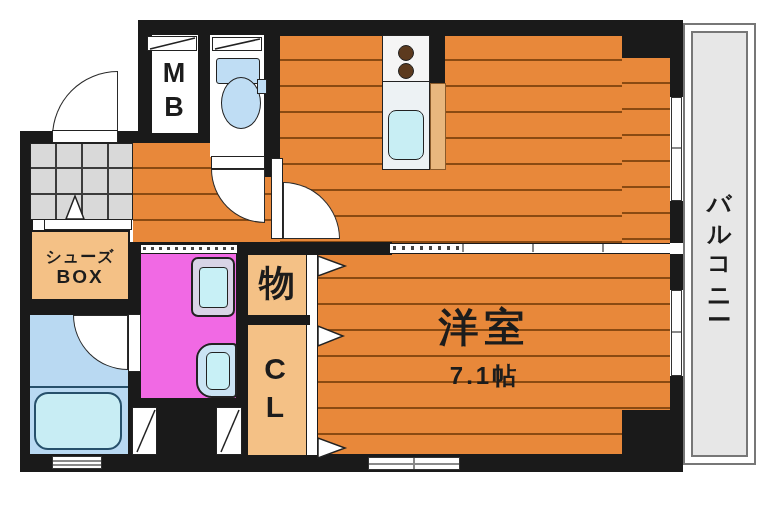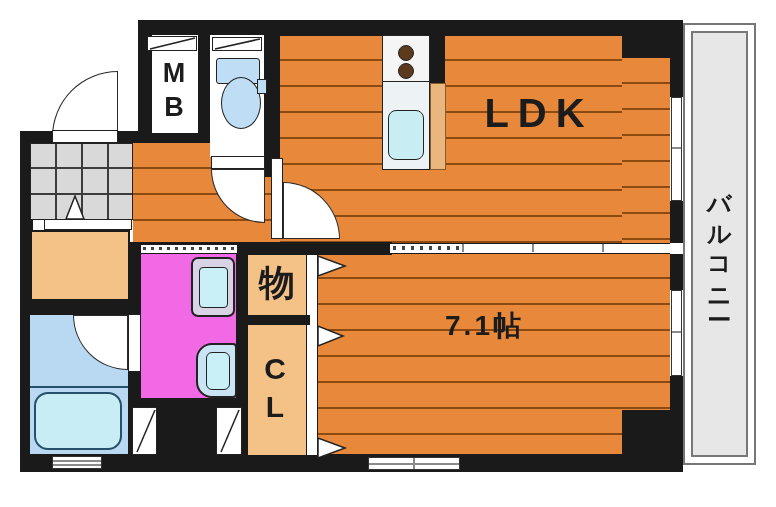--- a/index.html
+++ b/index.html
@@ -51,20 +51,24 @@
   <div class="abs wall" style="left:128px;top:253px;width:13px;height:202px;"></div>
   <div class="abs wall" style="left:236px;top:253px;width:12px;height:202px;"></div>
   <div class="abs wall" style="left:128px;top:398px;width:120px;height:57px;"></div>
   <div class="abs wall" style="left:248px;top:315px;width:62px;height:10px;"></div>
 
   <div class="abs" style="left:30px;top:143px;width:103px;height:77px;background-color:#d9d9d9;border:1px solid #222;
               background-image:repeating-linear-gradient(90deg,transparent 0 24px,#3c3c3c 24px 26px),repeating-linear-gradient(0deg,transparent 0 24px,#3c3c3c 24px 26px);"></div>
   <div class="abs whitebox" style="left:44px;top:219px;width:88px;height:11px;"></div>
 
   <div class="abs tan" style="left:30px;top:230px;width:100px;height:71px;"></div>
+  <div class="abs lbl" style="left:30px;top:248px;width:100px;">
+    <div style="font-size:16px;letter-spacing:1px;">シューズ</div>
+    <div style="font-size:19px;letter-spacing:2px;">BOX</div>
+  </div>
 
   <div class="abs" style="left:30px;top:315px;width:98px;height:139px;background:#b9d9f2;"></div>
   <div class="abs" style="left:30px;top:386px;width:98px;height:2px;background:#27506b;"></div>
   <div class="abs" style="left:34px;top:392px;width:88px;height:58px;background:#c8edf4;border:2px solid #27506b;border-radius:14px;"></div>
 
   <div class="abs" style="left:141px;top:253px;width:95px;height:145px;background:#f169e4;"></div>
   <div class="abs" style="left:191px;top:257px;width:44px;height:60px;background:#d8d4e6;border:2px solid #222;border-radius:7px;"></div>
   <div class="abs" style="left:199px;top:267px;width:29px;height:41px;background:#c8f0f6;border:1.6px solid #222;border-radius:4px;"></div>
   <div class="abs" style="left:196px;top:343px;width:41px;height:55px;background:#cbe4f4;border:2px solid #222;border-radius:16px 4px 4px 16px;"></div>
   <div class="abs" style="left:206px;top:352px;width:24px;height:38px;background:#c8f0f6;border:1.6px solid #222;border-radius:6px;"></div>
@@ -145,19 +149,19 @@
     <line x1="215" y1="49" x2="260" y2="39" stroke="#222" stroke-width="1.5"></line>
     <line x1="137" y1="452" x2="155" y2="410" stroke="#222" stroke-width="1.5"></line>
     <line x1="221" y1="452" x2="239" y2="410" stroke="#222" stroke-width="1.5"></line>
     <polygon points="75,196 84,219 66,219" fill="#ffffff" stroke="#222" stroke-width="1.5"></polygon>
     <polygon points="318,256 318,276 345,266" fill="#ffffff" stroke="#222" stroke-width="1.5"></polygon>
     <polygon points="318,326 318,346 343,336" fill="#ffffff" stroke="#222" stroke-width="1.5"></polygon>
     <polygon points="318,438 318,458 345,448" fill="#ffffff" stroke="#222" stroke-width="1.5"></polygon>
   </svg>
 
   <div class="abs lbl" style="left:428px;top:88px;width:222px;">
-    <div style="font-size:40px;letter-spacing:9px;line-height:50px;">LDK</div>
   </div>
   <div class="abs lbl" style="left:372px;top:302px;width:225px;">
-    <div style="font-size:28px;letter-spacing:3px;line-height:48px;">7.1帖</div>
+    <div style="font-size:40px;letter-spacing:6px;line-height:50px;">洋室</div>
+    <div style="font-size:24px;letter-spacing:3px;line-height:48px;">7.1帖</div>
   </div>
 
 </div>
 
 </body></html>

